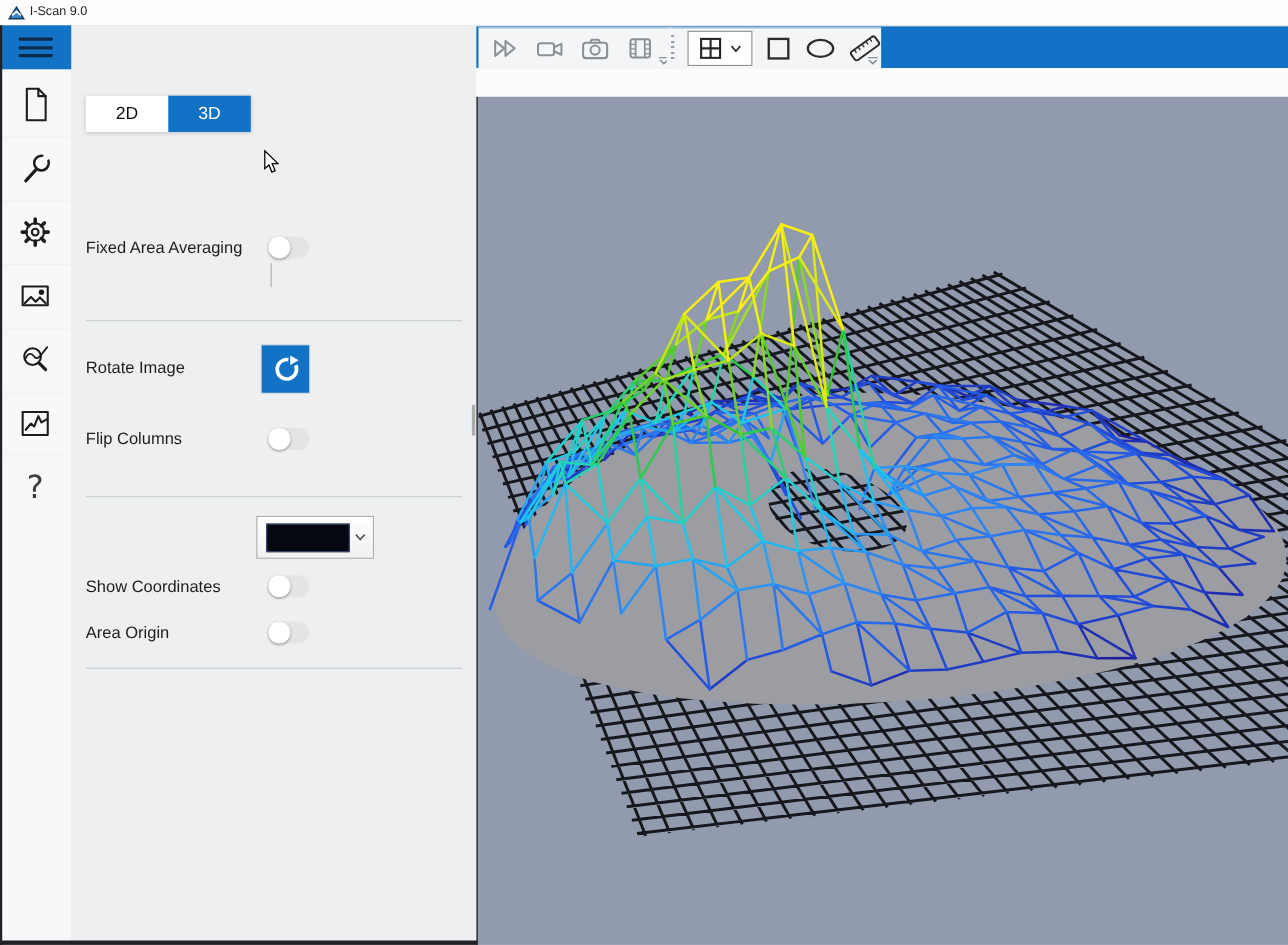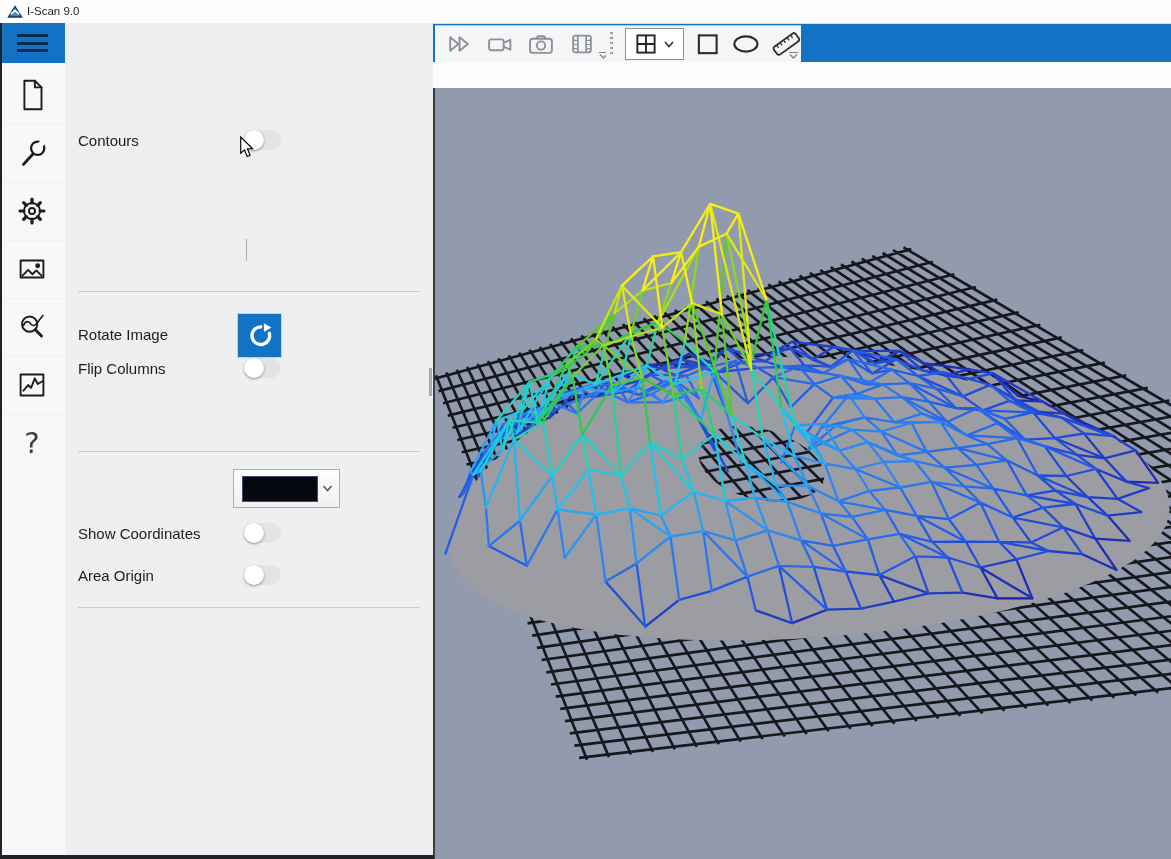--- a/index.html
+++ b/index.html
@@ -112,40 +112,44 @@
       <path d="M11 26 l5 -6 3 3 4 -10 3 6 5 -3"></path>
     </svg>
   </div>
   <div class="railcell" style="top:391px;border-bottom:none">
     <span id="help-glyph">?</span>
   </div>
 </div>
 
 <div class="abs" id="panel">
 
-
-  <div class="row" style="top:107px">
-    <span class="lbl">Contours</span>
+  <div class="abs" id="modeswitch">
+    <div class="mode off">2D</div>
+    <div class="mode on">3D</div>
+  </div>
+
+  <div class="row" style="top:192px">
+    <span class="lbl">Fixed Area Averaging</span>
     <span class="toggle">
         <span class="knob"></span>
       </span>
   </div>
   <div class="abs" id="connector"></div>
   <div class="divider" style="top:268px"></div>
 
   <div class="row" style="top:301px">
     <span class="lbl">Rotate Image</span>
   </div>
   <div class="abs" id="rotate-btn">
     <svg width="28" height="28" viewBox="0 0 26 26">
       <path d="M15 4.6 A8.2 8.2 0 1 0 21.2 9.3" stroke="#fff" stroke-width="3.1" fill="none"></path>
       <polygon points="16.6,1.2 23.6,5.2 16.6,9.2" fill="#fff"></polygon>
     </svg>
   </div>
-  <div class="row" style="top:335px">
+  <div class="row" style="top:366px">
     <span class="lbl">Flip Columns</span>
     <span class="toggle">
         <span class="knob"></span>
       </span>
   </div>
   <div class="divider" style="top:428px"></div>
 
   <div class="abs" id="combo">
     <span class="abs" id="swatch" style="background: rgb(6, 8, 15);"></span>
     <svg width="11" height="7" viewBox="0 0 11 7">

